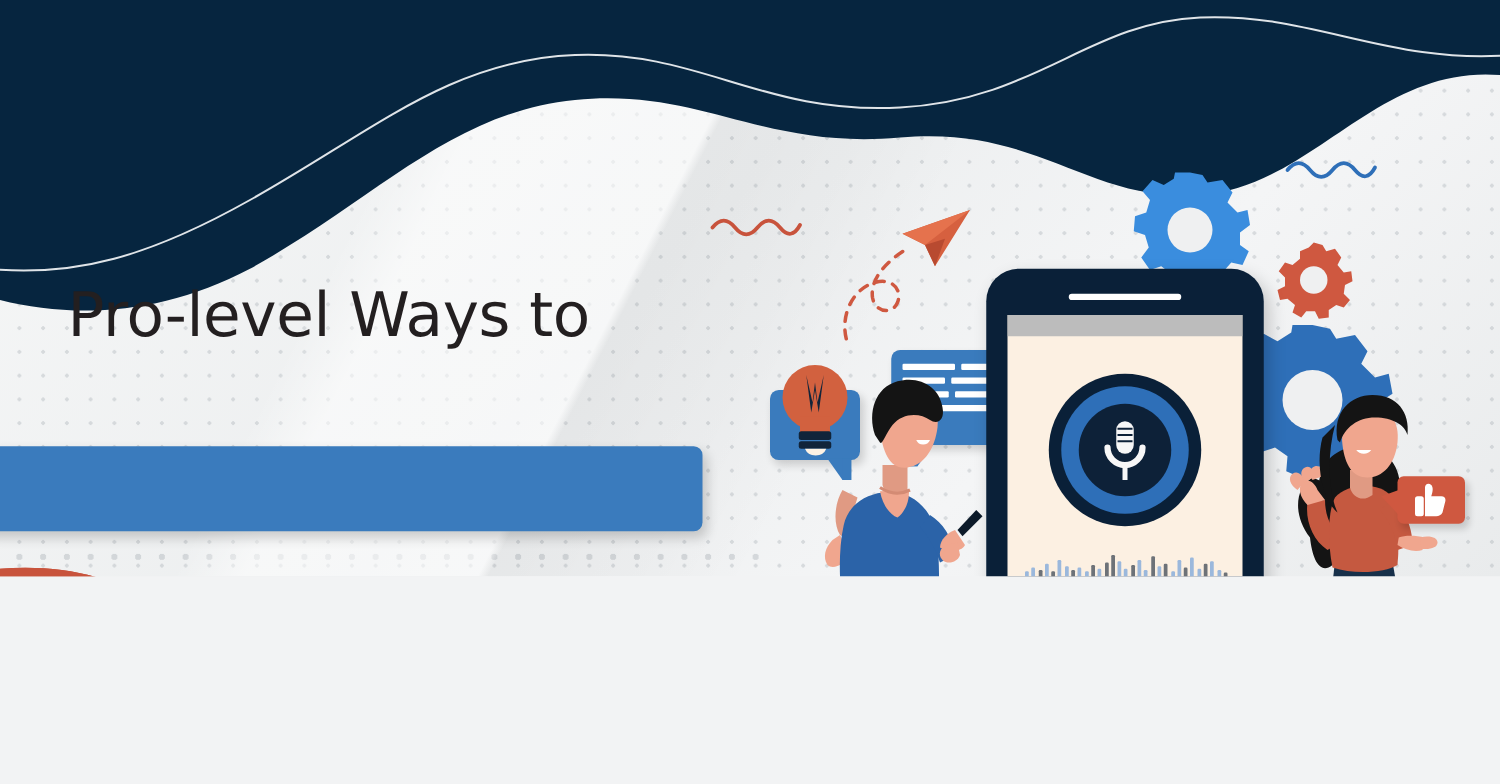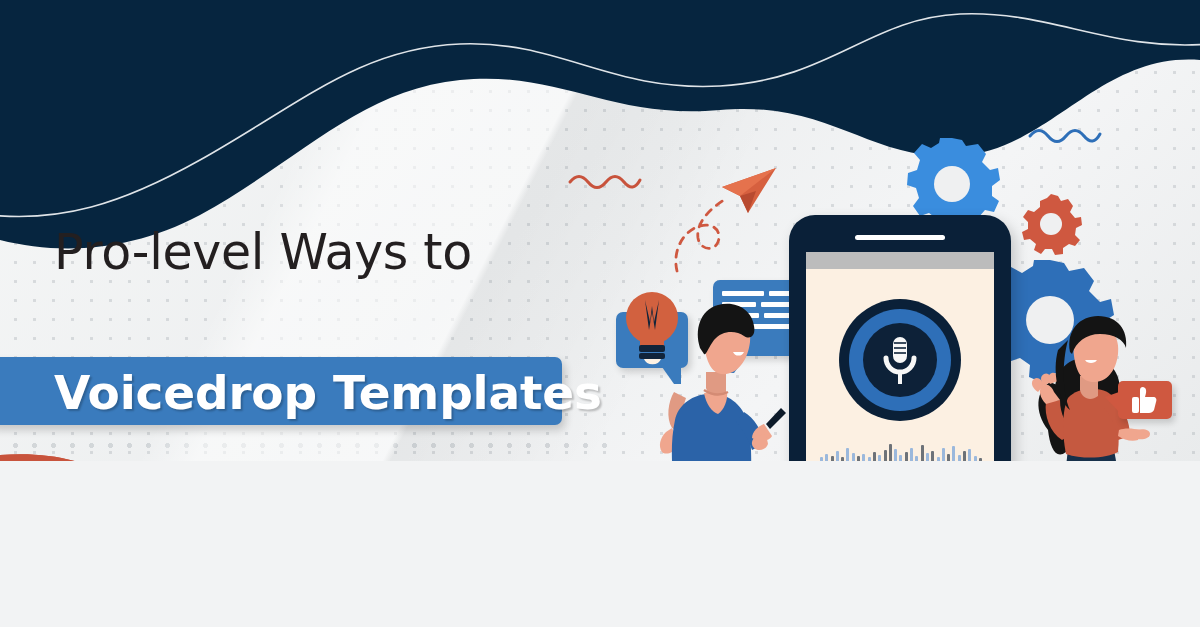--- a/index.html
+++ b/index.html
@@ -203,21 +203,20 @@
       <path d="M0,455 C70,450 120,470 170,520 C230,580 300,612 400,608 C520,604 620,540 760,532 C900,524 1010,570 1120,620 L1200,660 L1200,640 L0,640 Z" fill="#c8533c"></path>
       <path d="M0,455 C70,450 120,470 170,520 C230,580 300,612 400,608 C520,604 620,540 760,532 C900,524 1010,570 1120,620 L1200,648 L1200,627 L0,627 Z" fill="#c8533c"></path>
 
       <path d="M0,487 C60,486 108,504 152,548 C212,606 300,636 400,632 C520,628 620,566 760,558 C900,550 1015,596 1125,648" fill="none" stroke="#f2f2f0" stroke-width="1.8" opacity="0.85"></path>
     </g>
   </svg>
 
   <div id="headline">
     <div class="line1">Pro-level Ways to</div>
     <div class="blue-band"></div>
-    <div class="line3">Voicedrop Templates</div>
   </div>
 
   <svg class="svg-layer" viewBox="0 0 1200 627">
 
     <path d="M570,182 q9,-11 18,0 t18,0 t18,0 t16,-2" fill="none" stroke="#c8533c" stroke-width="3" stroke-linecap="round"></path>
     <path d="M1030,136 q9,-11 18,0 t18,0 t18,0 t16,-2" fill="none" stroke="#2e6fb8" stroke-width="3" stroke-linecap="round"></path>
     <path d="M100,494 q9,-11 18,0 t18,0 t18,0 t16,-2" fill="none" stroke="#c8533c" stroke-width="3" stroke-linecap="round"></path>
     <path d="M540,538 q9,-11 18,0 t18,0 t18,0 t16,-2" fill="none" stroke="#2e6fb8" stroke-width="3.2" stroke-linecap="round"></path>
 
     <g transform="translate(952,184)" fill="#3a8dde">

